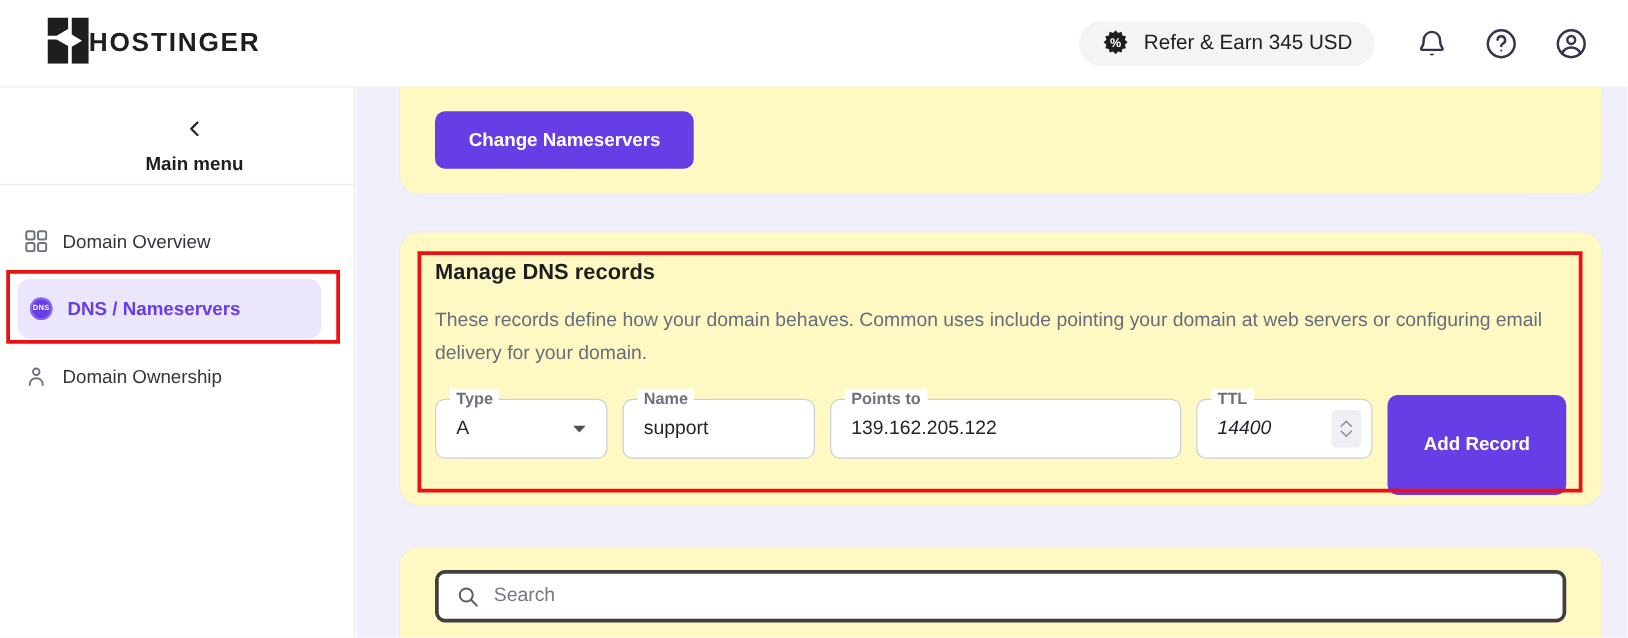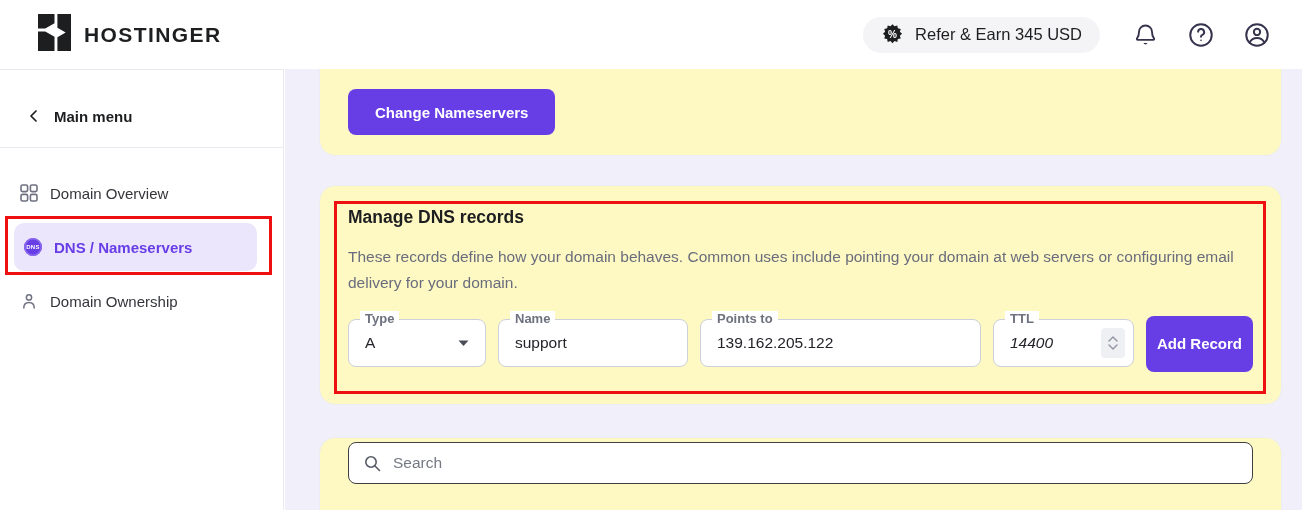--- a/index.html
+++ b/index.html
@@ -14,21 +14,21 @@
   .page { position: absolute; inset: 0; }
 
   
   .app-header {
     position: absolute; top: 0; left: 0; right: 0; height: 69px;
     background: #ffffff; display: flex; align-items: center;
     justify-content: space-between; padding: 0 30px 0 38px; z-index: 5;
   }
   .brand { display: flex; align-items: center; }
   .brand-text {
-    margin-left: 13px; font-size: 21px; font-weight: 700;
+    font-size: 21px; font-weight: 700;
     letter-spacing: 1.4px; color: #1d1e20; text-align: center;
   }
   .header-right { display: flex; align-items: center; gap: 26px; }
   .refer-pill {
     display: flex; align-items: center; gap: 11px; height: 36px;
     padding: 0 18px; border: none; border-radius: 20px;
     background: #f4f4f7; font-family: inherit; font-size: 16.5px;
     color: #1d1e20; cursor: pointer; margin-right: 4px;
   }
   .icon-btn {
@@ -38,21 +38,21 @@
 
   
   .sidebar {
     position: absolute; top: 69px; left: 0; bottom: 0; width: 284px;
     background: #ffffff; border-top: 1px solid #e9e9ef;
     border-right: 1px solid #e9e9ef; z-index: 4;
   }
   .back-row {
     position: absolute; top: 27px; left: 0; right: 0; height: 38px;
     display: flex; align-items: center; gap: 14px; padding-left: 28px;
-    font-size: 15px; font-weight: 600; color: #1d1e20; cursor: pointer;
+    font-size: 15px; font-weight: 600; color: #1d1e20; cursor: pointer; flex-direction: column;
   }
   .sidebar-divider {
     position: absolute; top: 77px; left: 0; right: 0; height: 1px;
     background: #e9e9ef;
   }
   .nav-item {
     position: absolute; left: 0; right: 0; height: 48px;
     display: flex; align-items: center; gap: 12px; padding-left: 20px;
     font-size: 15px; font-weight: 500; color: #34353b; cursor: pointer;
   }
@@ -119,37 +119,37 @@
     padding: 0 5px; font-size: 13px; color: #6e717e; white-space: nowrap; font-weight: bold;
   }
   .field-value { font-size: 15.5px; color: #23242a; }
   .field input {
     border: none; outline: none; width: 100%; background: transparent;
     font-family: inherit; font-size: 15.5px; color: #23242a; padding: 0;
   }
   .field input::placeholder { color: #757984; }
   .f-type { width: 138px; cursor: pointer; }
   .f-type .caret { margin-left: auto; display: flex; }
-  .f-name { width: 190px; }
+  .f-name { width: 154px; }
   .f-points { width: 281px; }
   .f-ttl { width: 141px; padding-right: 8px; }
   .f-ttl input { width: 64px; font-style: italic; }
   .ttl-stepper {
     margin-left: auto; width: 24px; height: 30px; background: #eef0f4;
     border-radius: 4px; display: flex; flex-direction: column;
     align-items: center; justify-content: center; gap: 2px; cursor: pointer;
   }
   .btn-add {
-    flex: 1; min-width: 106px; height: 56px; margin-top: -3px;
+    flex: 1; min-width: 106px; height: 80px; margin-top: -3px;
     line-height: 24px; padding: 0 10px;
   }
   .card-search { top: 368px; height: 200px; border-radius: 16px; }
   .search-box {
-    position: absolute; left: 28px; right: 28px; top: 4px; height: 42px;
-    border: 1px solid #404040; border-radius: 8px; background: #ffffff;
+    position: absolute; left: 28px; right: 28px; top: 18px; height: 42px;
+    border: 3px solid #404040; border-radius: 8px; background: #ffffff;
     display: flex; align-items: center; gap: 11px; padding: 0 14px;
   }
   .search-box input {
     flex: 1; border: none; outline: none; background: transparent;
     font-family: inherit; font-size: 15.5px; color: #23242a;
   }
   .search-box input::placeholder { color: #757984; }
 </style>
 </head>
 <body>

